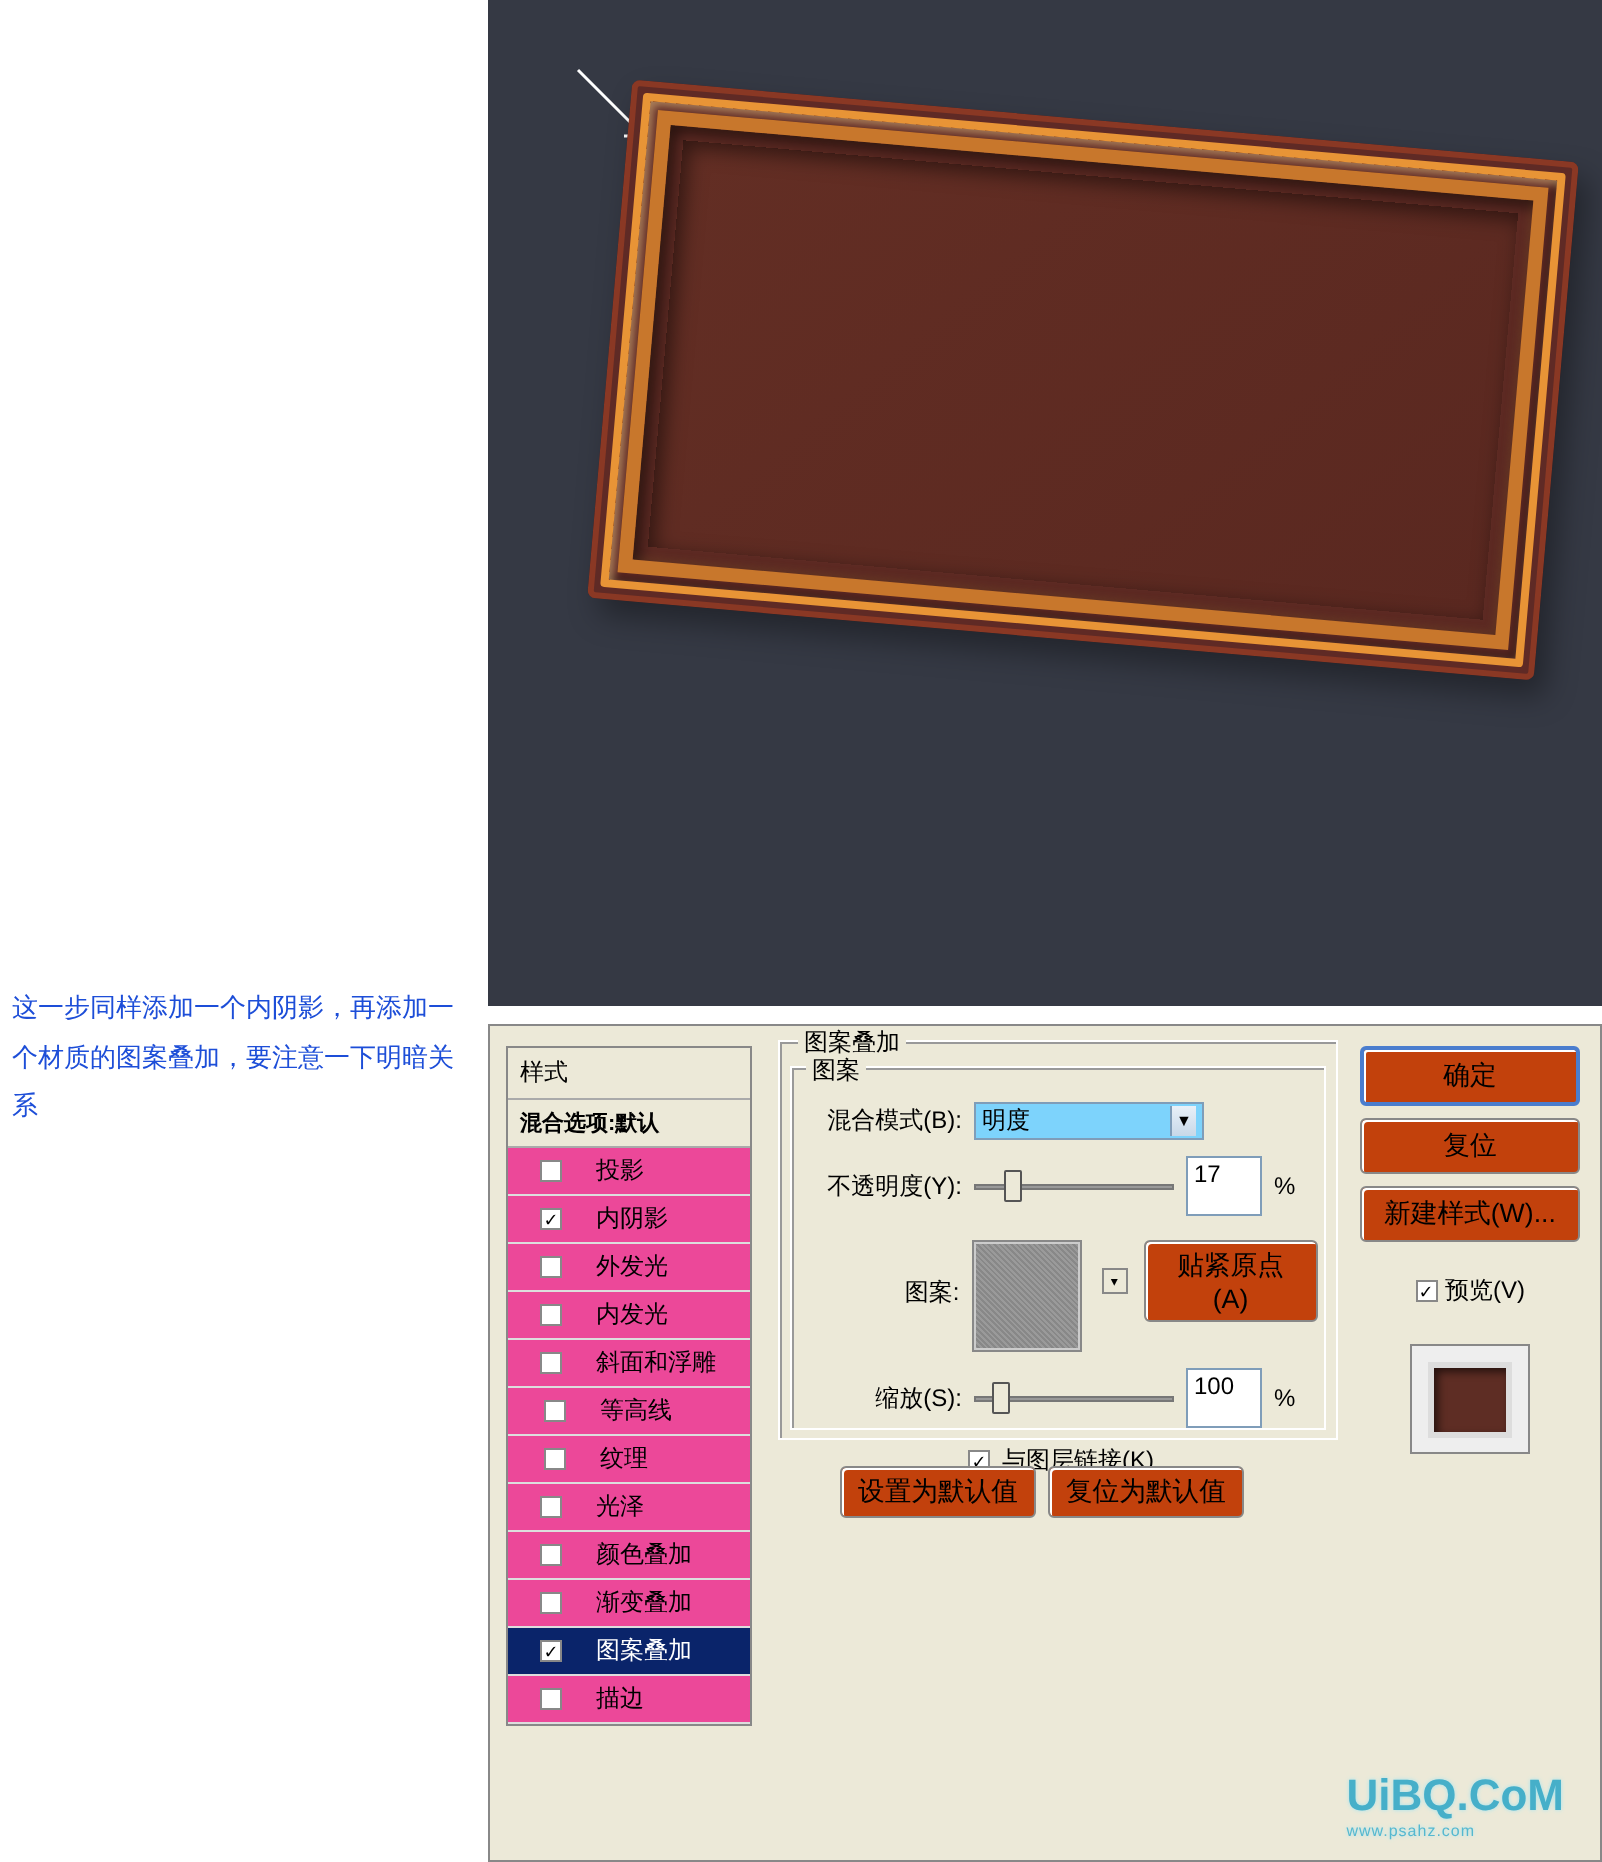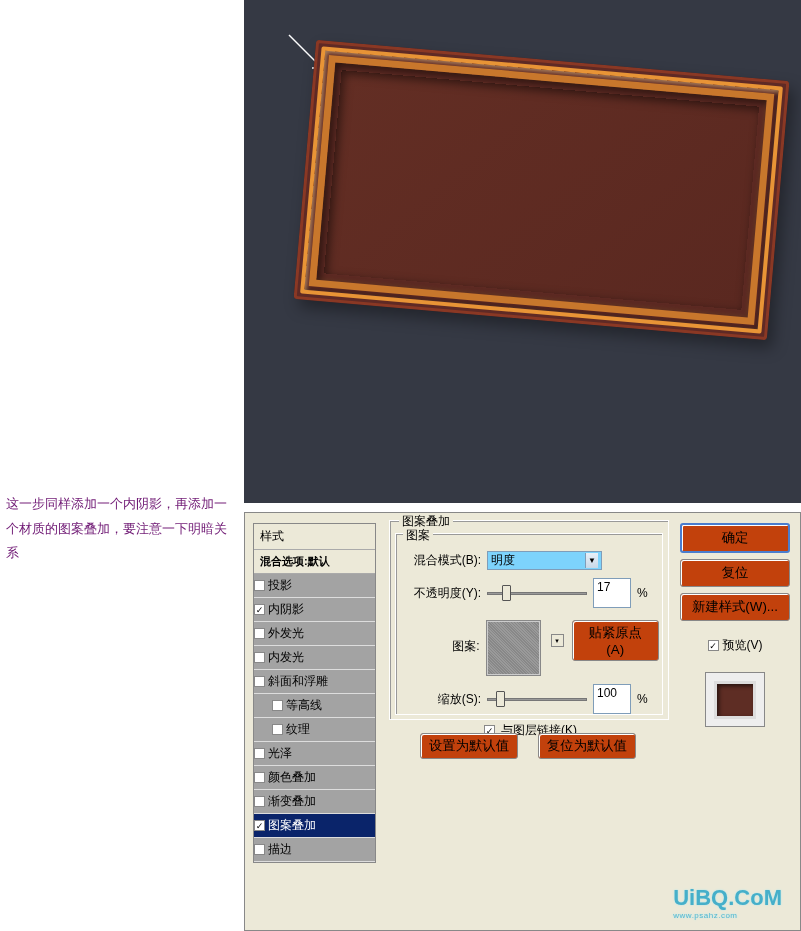--- a/index.html
+++ b/index.html
@@ -52,54 +52,54 @@
   position: absolute;
   left: 28px; top: 28px; right: 28px; bottom: 28px;
   background: linear-gradient(135deg, #632e24, #5a2820);
   box-shadow: inset 3px 3px 10px rgba(0,0,0,0.5);
 }
 
 .description {
   position: absolute;
   left: 6px; top: 492px;
   width: 225px;
-  color: #701a75;
+  color: #1d4ed8;
   font-size: 13px;
   line-height: 1.9;
 }
 
 .dialog {
   position: absolute;
   left: 244px; top: 512px;
   width: 557px; height: 419px;
   background: #ece9d8;
   border: 1px solid #888;
   font-size: 12px;
 }
 
 .styles-panel {
   position: absolute;
   left: 8px; top: 10px;
   width: 123px;
   border: 1px solid #888;
-  background: #a3a3a3;
+  background: #ec4899;
 }
 .styles-header, .styles-blending {
   padding: 4px 6px;
   border-bottom: 1px solid #aaa;
   background: #ece9d8;
   color: #000;
 }
 .styles-blending { font-size: 11px; font-weight: bold; }
 .style-row {
   display: flex;
   align-items: center;
-  padding: 3px 0;
+  padding: 3px 16px;
   border-bottom: 1px solid #ddd;
-  gap: 3px;
+  gap: 17px;
   cursor: pointer;
 }
 .style-row.selected {
   background: #0a246a;
   color: #fff;
 }
 .style-row.indent { padding-left: 18px; }
 .style-check {
   width: 11px; height: 11px;
   border: 1px solid #888;
@@ -204,21 +204,21 @@
 }
 
 .inner-content {
   position: absolute;
   left: 156px; top: 30px;
   width: 258px;
 }
 .defaults-row {
   position: absolute;
   left: 175px; top: 220px;
-  display: flex; gap: 20px;
+  display: flex; gap: 6px;
 }
 
 .right-buttons {
   position: absolute;
   right: 10px; top: 10px;
   width: 110px;
   display: flex; flex-direction: column; gap: 6px;
 }
 .right-buttons .btn { width: 100%; text-align: center; padding: 4px 4px; }
 .btn-default {

